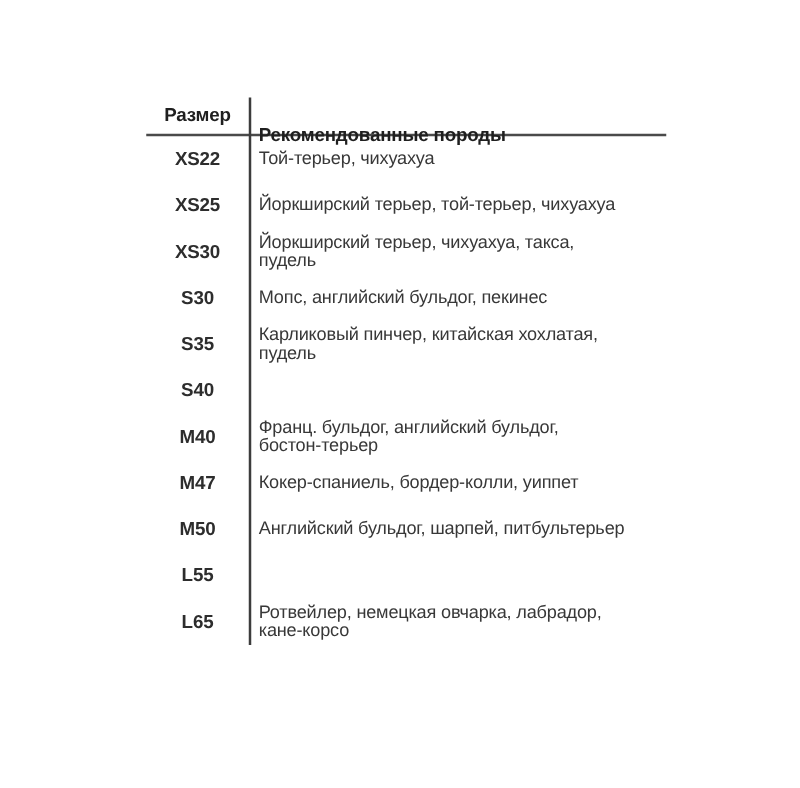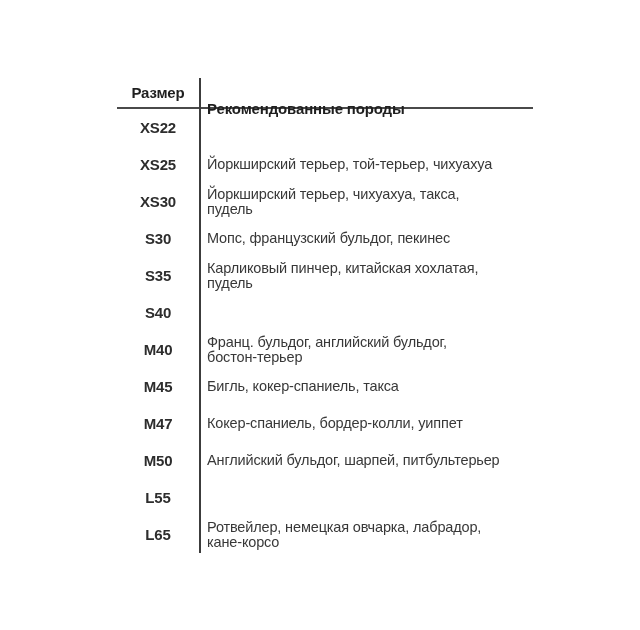--- a/index.html
+++ b/index.html
@@ -80,58 +80,55 @@
 <div class="canvas">
   <div class="size-table">
     <div class="row header-row">
       <div class="cell size-cell">Размер</div>
       <div class="cell breeds-cell">Рекомендованные породы</div>
     </div>
     <div class="hrule"></div>
     <div id="table-body">
   <div class="row body-row">
     <div class="cell size-cell">XS22</div>
+    <div class="cell breeds-cell">Той-терьер, чихуахуа</div>
   </div>
 
   <div class="row body-row">
     <div class="cell size-cell">XS25</div>
     <div class="cell breeds-cell">Йоркширский терьер, той-терьер, чихуахуа</div>
   </div>
 
   <div class="row body-row">
     <div class="cell size-cell">XS30</div>
     <div class="cell breeds-cell">Йоркширский терьер, чихуахуа, такса,
 пудель</div>
   </div>
 
   <div class="row body-row">
     <div class="cell size-cell">S30</div>
-    <div class="cell breeds-cell">Мопс, французский бульдог, пекинес</div>
+    <div class="cell breeds-cell">Мопс, английский бульдог, пекинес</div>
   </div>
 
   <div class="row body-row">
     <div class="cell size-cell">S35</div>
     <div class="cell breeds-cell">Карликовый пинчер, китайская хохлатая,
 пудель</div>
   </div>
 
   <div class="row body-row">
     <div class="cell size-cell">S40</div>
   </div>
 
   <div class="row body-row">
     <div class="cell size-cell">M40</div>
     <div class="cell breeds-cell">Франц. бульдог, английский бульдог,
 бостон-терьер</div>
   </div>
 
-  <div class="row body-row">
-    <div class="cell size-cell">M45</div>
-    <div class="cell breeds-cell">Бигль, кокер-спаниель, такса</div>
-  </div>
 
   <div class="row body-row">
     <div class="cell size-cell">M47</div>
     <div class="cell breeds-cell">Кокер-спаниель, бордер-колли, уиппет</div>
   </div>
 
   <div class="row body-row">
     <div class="cell size-cell">M50</div>
     <div class="cell breeds-cell">Английский бульдог, шарпей, питбультерьер</div>
   </div>

